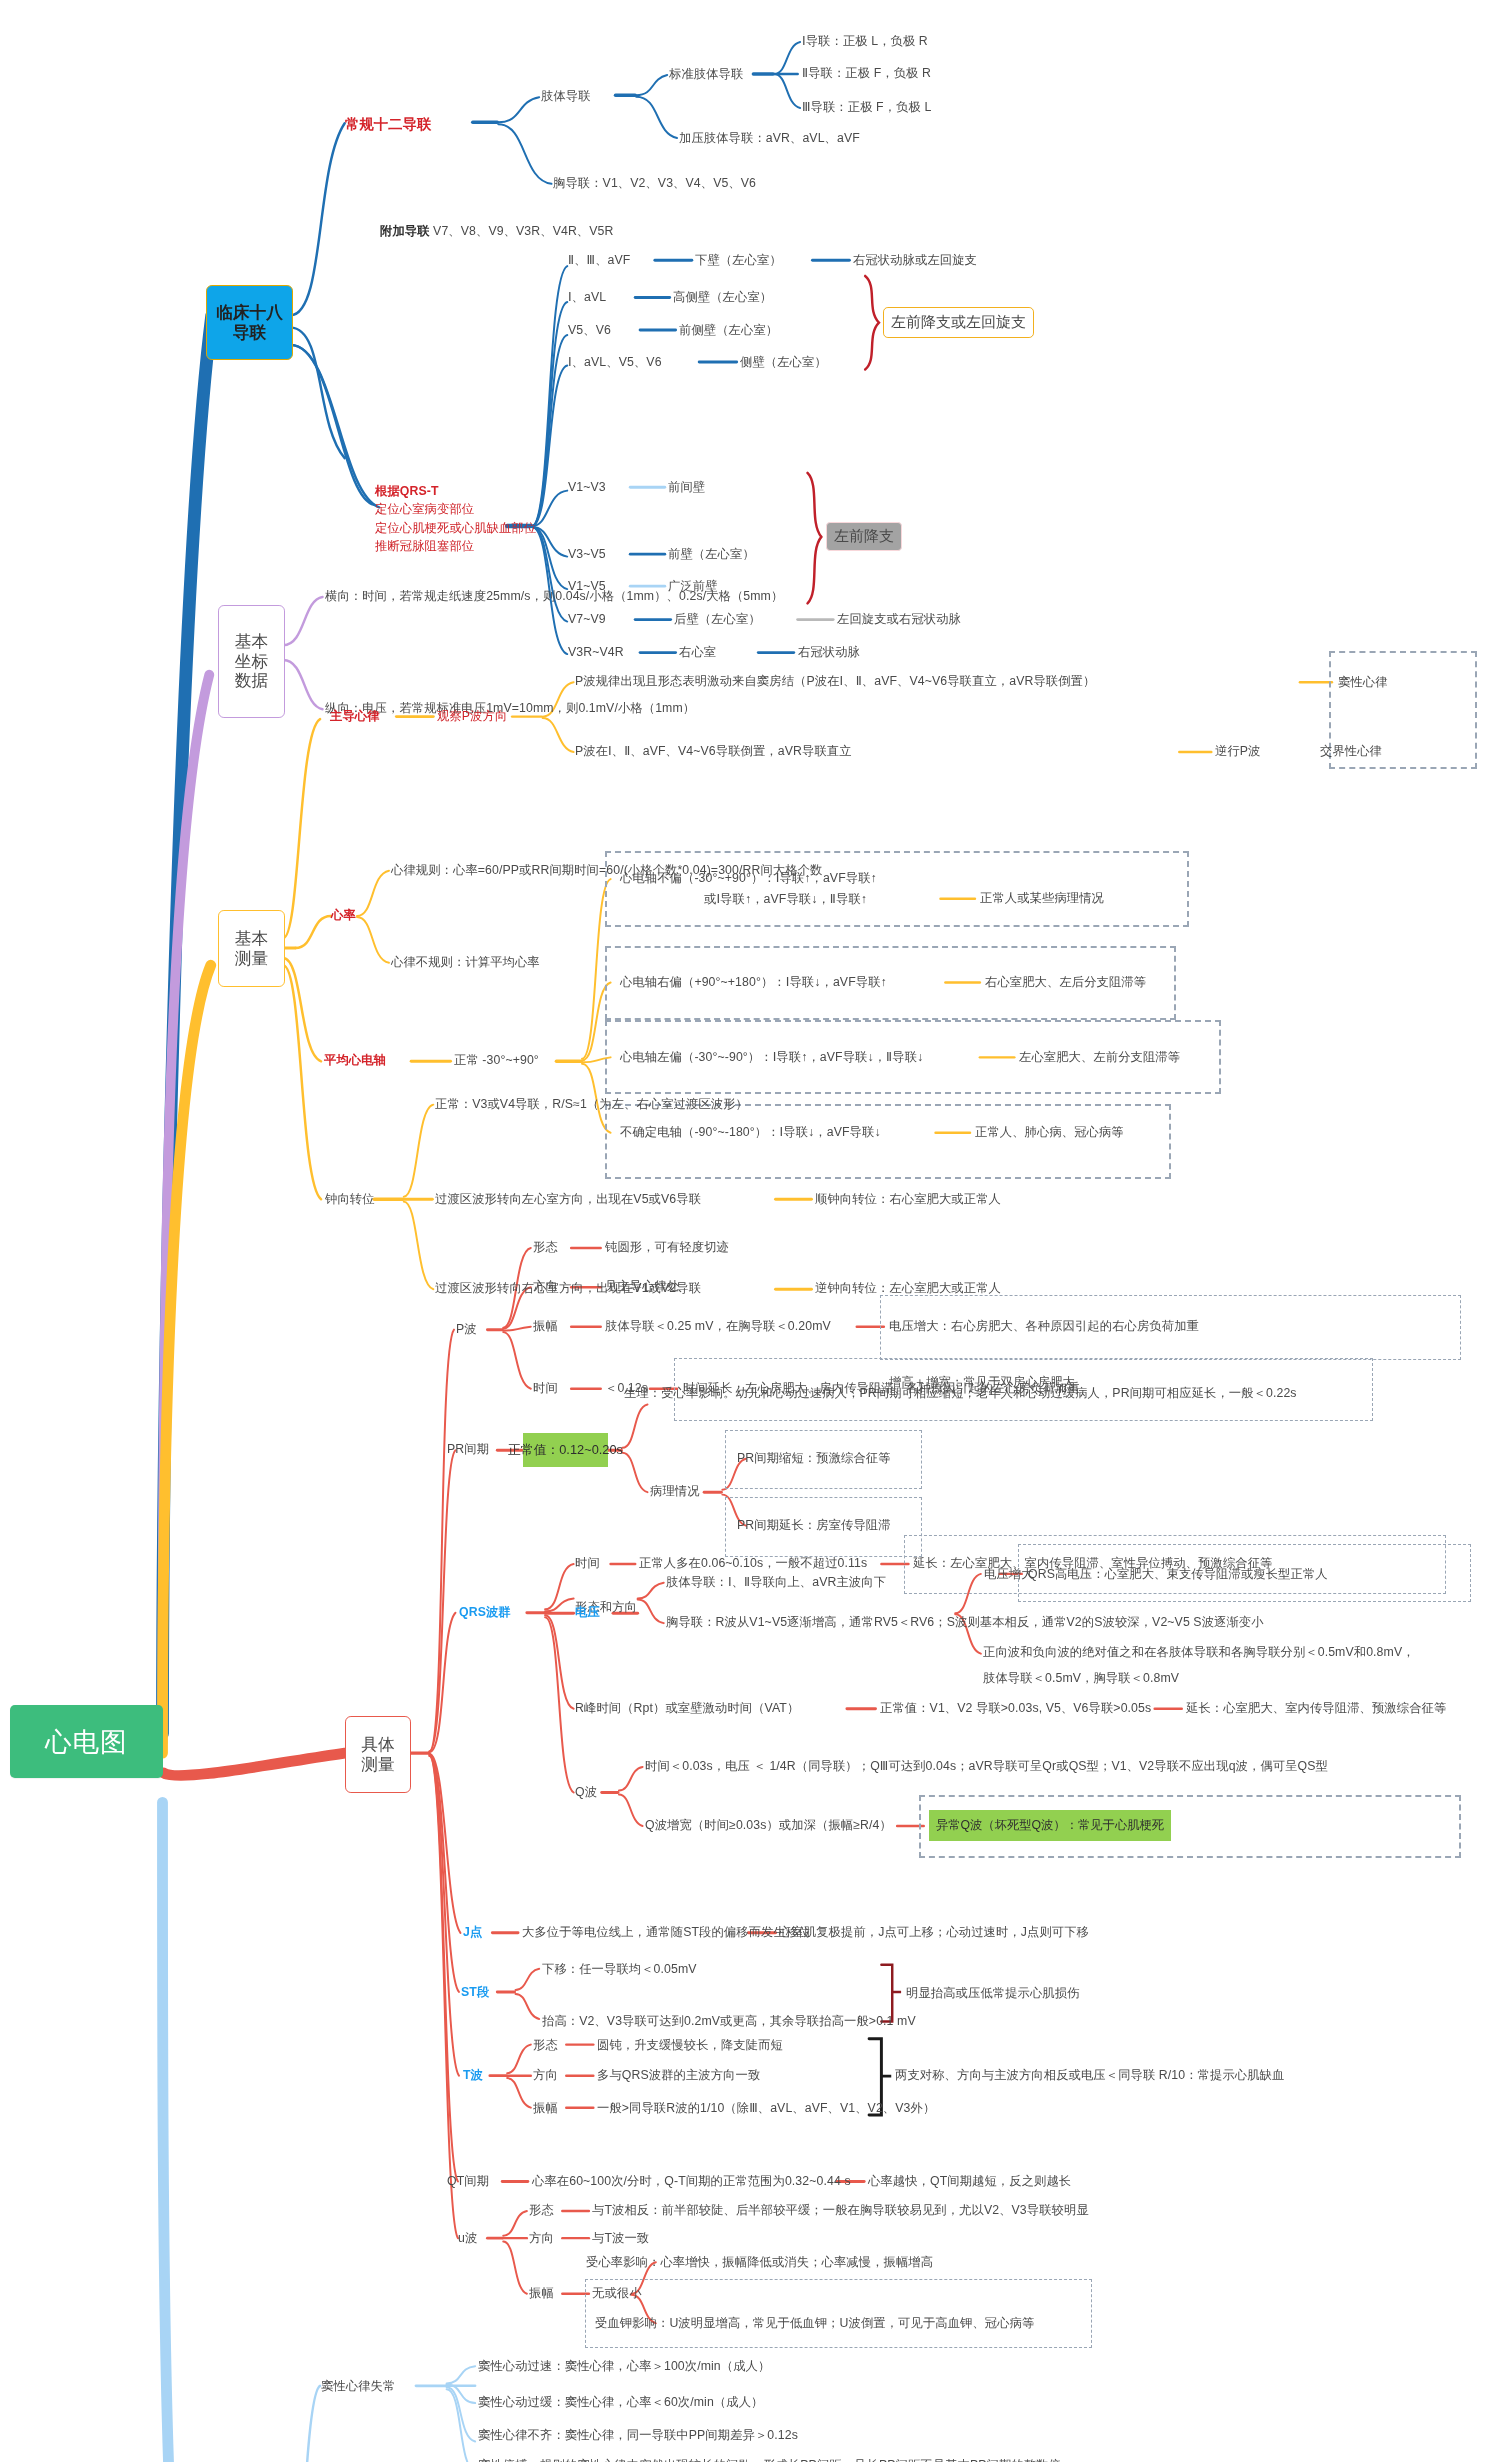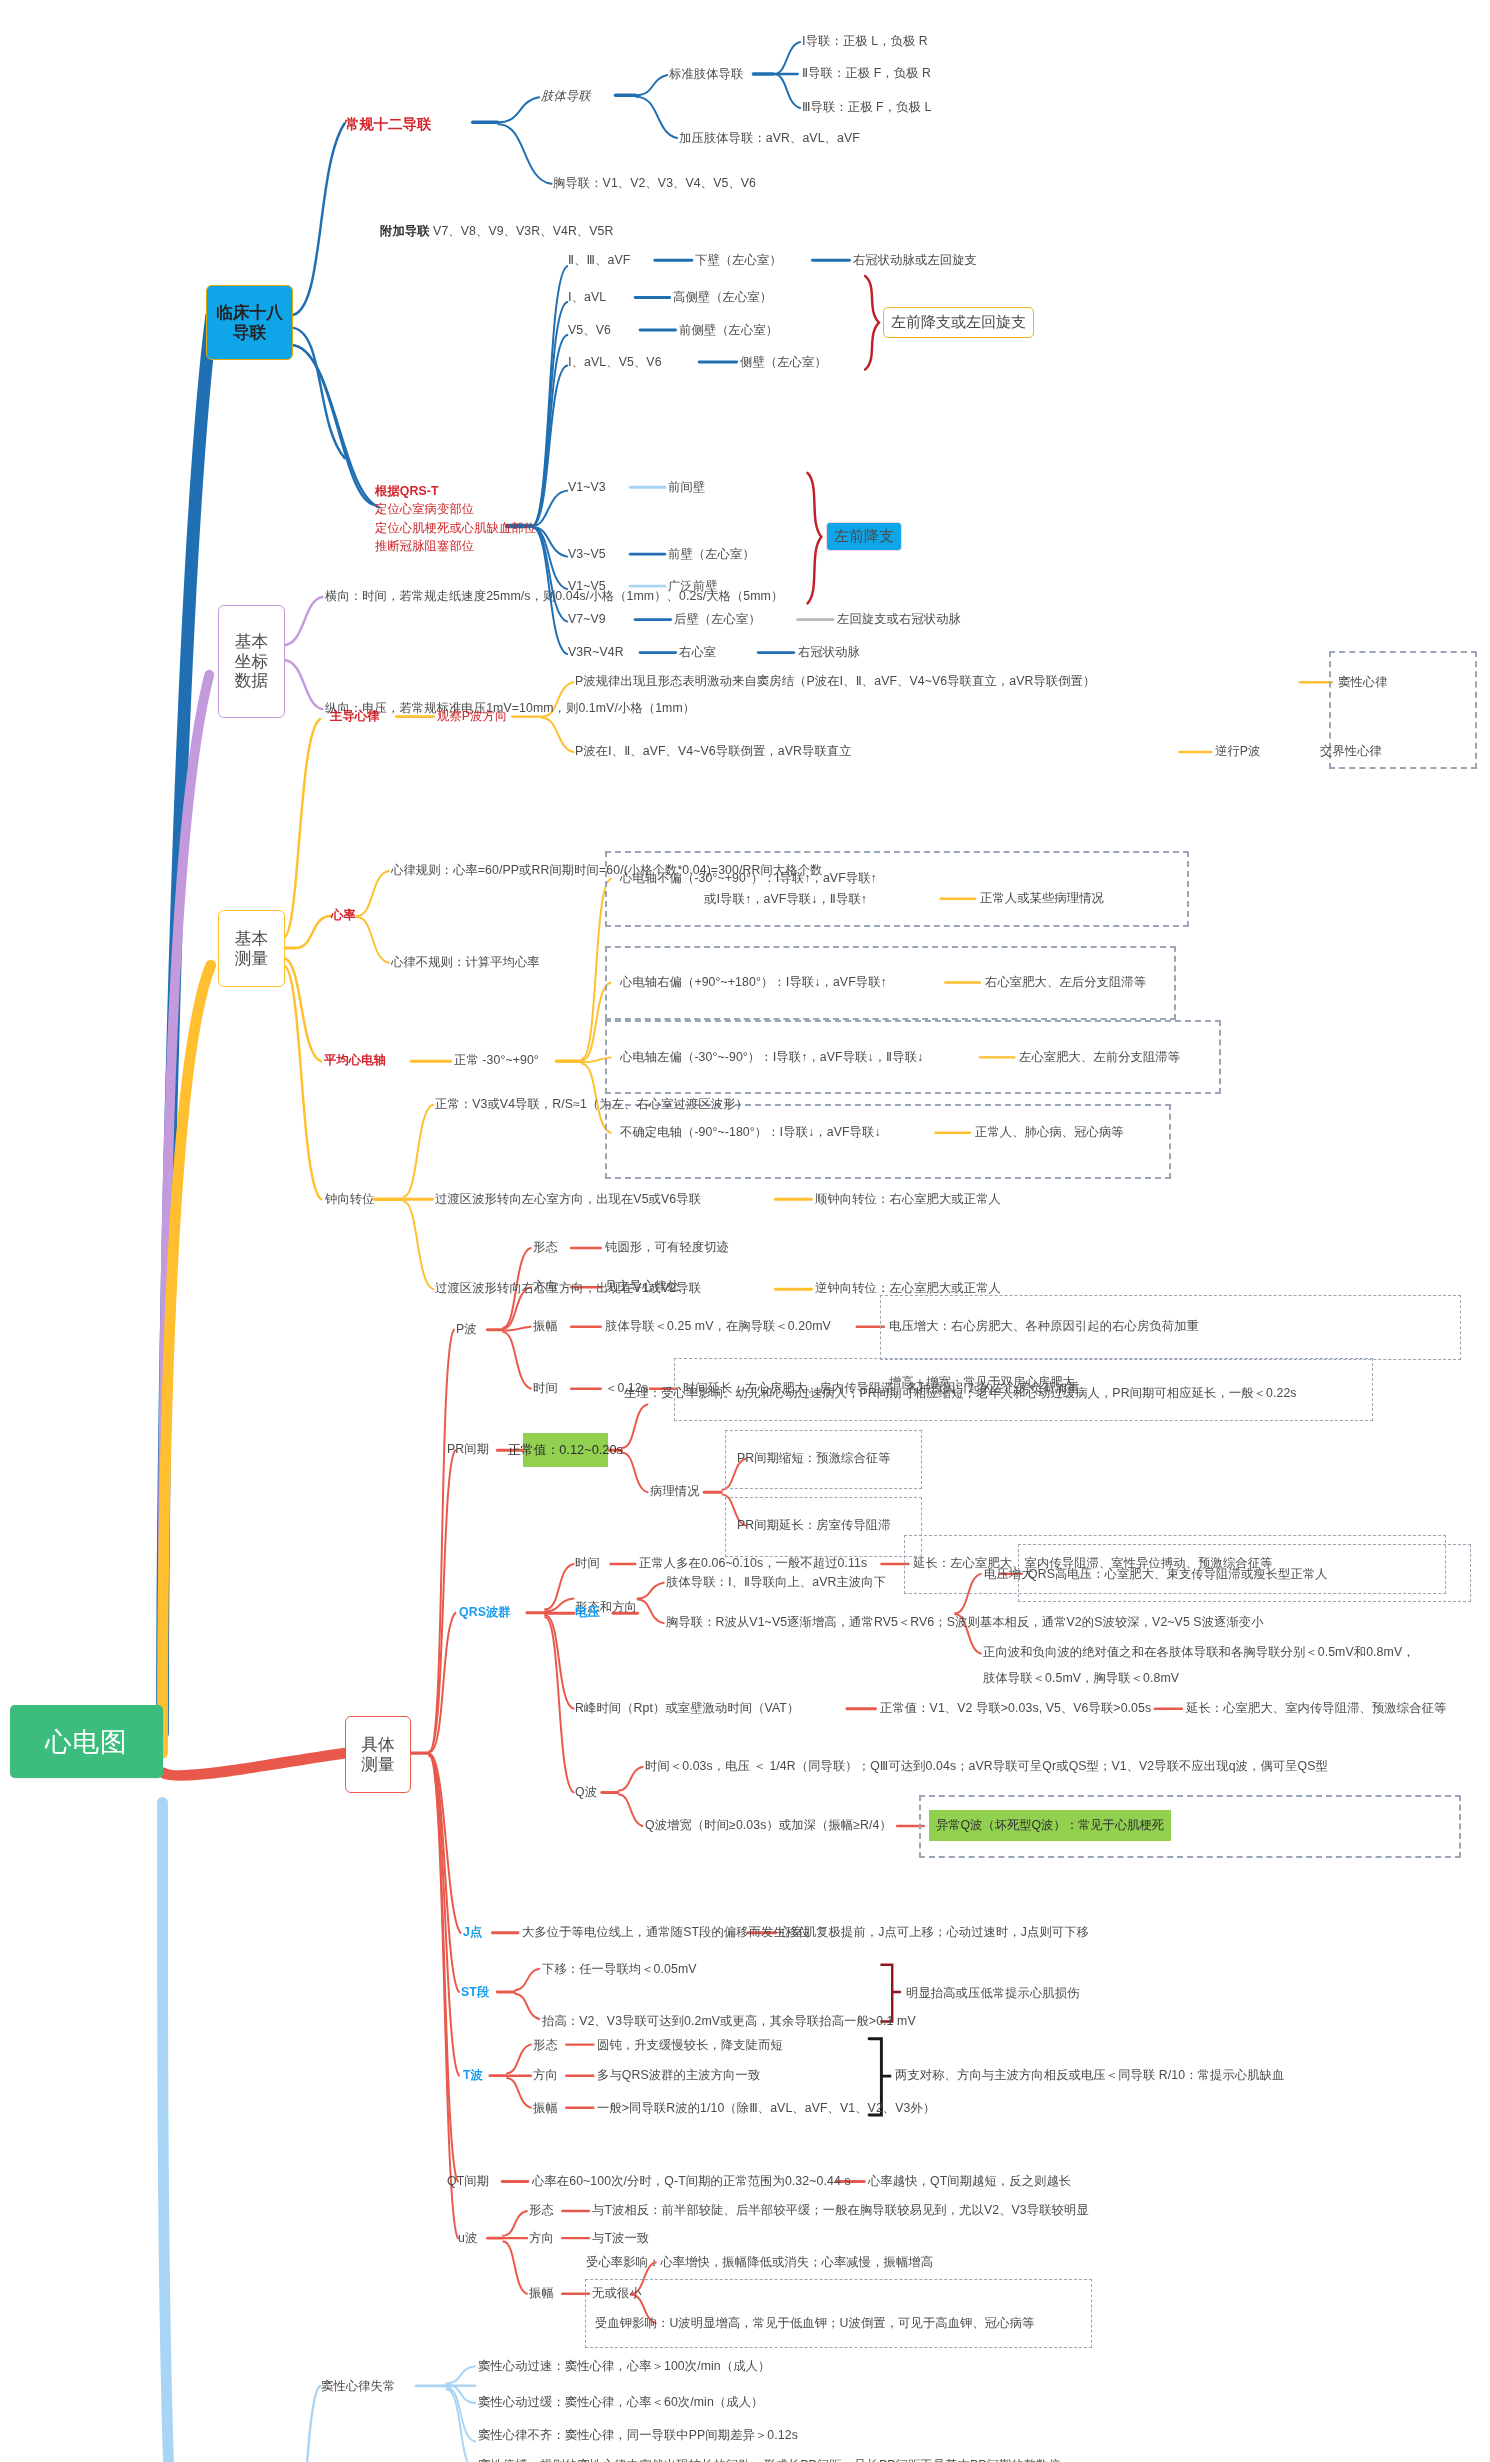--- a/index.html
+++ b/index.html
@@ -65,21 +65,21 @@
   .chip{
     position:absolute;
     display:flex;align-items:center;justify-content:center;
     font-size:15px;
     padding:3px 6.9px;
     box-sizing:border-box;
     white-space:nowrap;
   }
   .chip.green{background:#92d050;color:#2e2e2e;}
   .chip.amberline{border:1px solid #f2b01e;border-radius:4.9px;color:#4a4a4a;}
-  .chip.pinkline{border:1px solid #f8d7da;background:#0ea5e9;border-radius:3.9px;color:#4a4a4a;}
+  .chip.pinkline{border:1px solid #f8d7da;background:#a3a3a3;border-radius:3.9px;color:#4a4a4a;}
 
   
   .dash{
     position:absolute;
     border:2px dashed #9aa6b5;
     box-sizing:border-box;
     background:transparent;
   }
   .dash.thin{border-width:1.5px;}
 </style>
@@ -342,21 +342,21 @@
 </div>
 
 <div class="bx amber" style="left:206px;top:285px;width:85px;height:73px;">
   <div>
     <div>临床十八</div>
     <div>导联</div>
   </div>
 </div>
 
 <div class="txt red" style="left:345px;top:114px;font-size:14.3px;">常规十二导联</div>
-<div class="txt" style="left:541px;top:88px;font-style:italic;">肢体导联</div>
+<div class="txt" style="left:541px;top:88px;">肢体导联</div>
 <div class="txt" style="left:669px;top:66px;">标准肢体导联</div>
 <div class="txt" style="left:802px;top:33px;">Ⅰ导联：正极 L，负极 R</div>
 <div class="txt" style="left:802px;top:65px;">Ⅱ导联：正极 F，负极 R</div>
 <div class="txt" style="left:802px;top:99px;">Ⅲ导联：正极 F，负极 L</div>
 <div class="txt" style="left:679px;top:130px;">加压肢体导联：aVR、aVL、aVF</div>
 <div class="txt" style="left:553px;top:175px;">胸导联：V1、V2、V3、V4、V5、V6</div>
 
 <div class="txt" style="left:380px;top:223px;">
   <span class="bold">附加导联</span><span> V7、V8、V9、V3R、V4R、V5R</span>
 </div>

